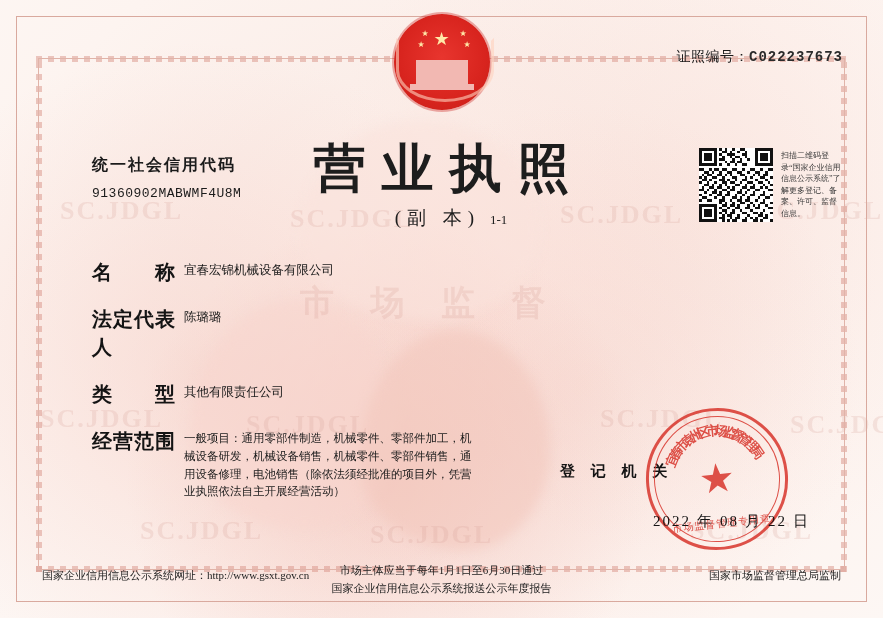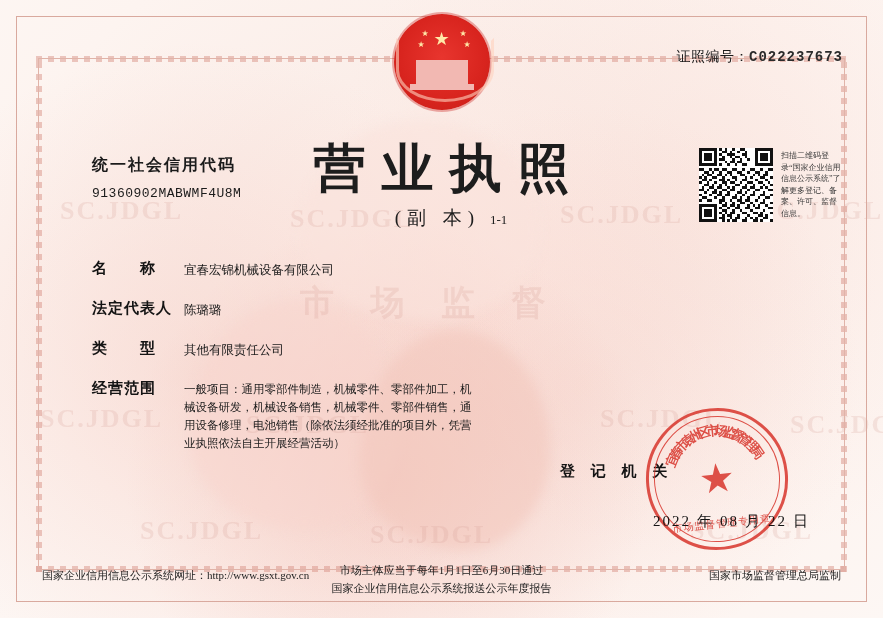--- a/index.html
+++ b/index.html
@@ -251,21 +251,21 @@
   }
   .field {
     display: flex;
     align-items: flex-start;
     margin-bottom: 19px;
   }
   .field-label {
     flex: 0 0 auto;
     width: 92px;
     font-family: "Liberation Serif", serif;
-    font-size: 15px;
+    font-size: 20px;
     font-weight: bold;
     color: #141414;
     letter-spacing: 1px;
     line-height: 1.4;
   }
   .field-value {
     flex: 1 1 auto;
     font-family: "Liberation Serif", serif;
     font-size: 12.5px;
     color: #1b1b1b;

